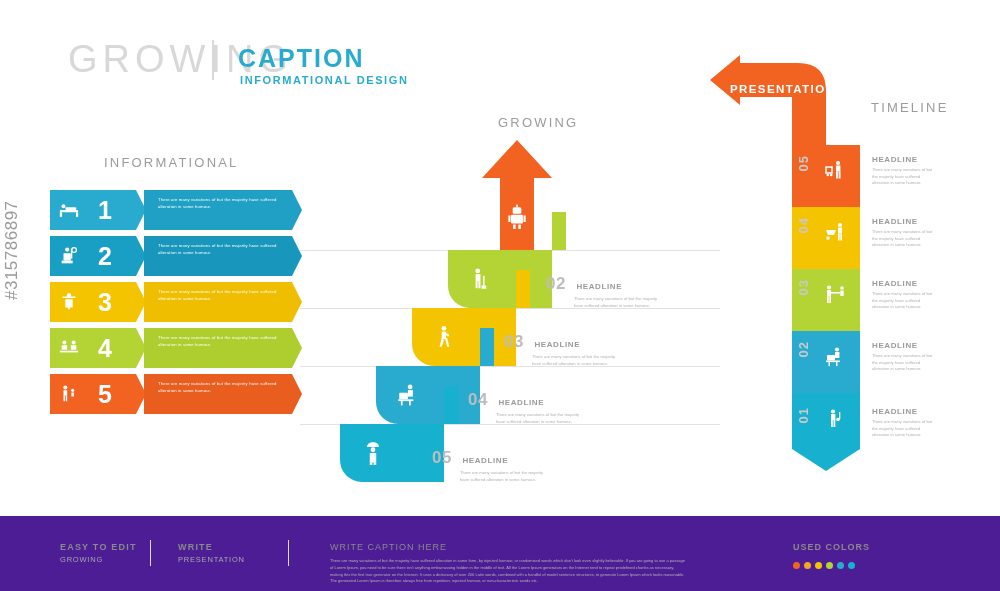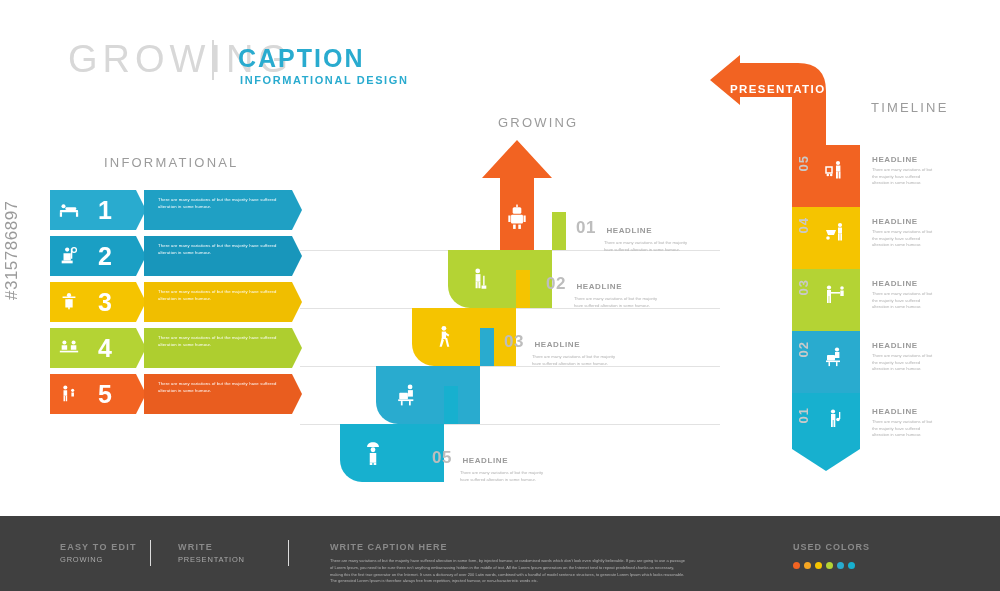--- a/index.html
+++ b/index.html
@@ -126,26 +126,26 @@
     position: absolute; font-size: 4.2px; color: #b0b0b0; line-height: 1.6; width: 62px;
   }
   .infog-label {
     position: absolute; left: 730px; top: 85px;
     font-size: 11.5px; font-weight: bold; color: #fff; letter-spacing: 1.4px;
   }
 
   
   .footer {
     position: absolute; left: 0; bottom: 0; width: 1000px; height: 75px;
-    background: #404040;
+    background: #4c1d95;
   }
   .f-title { font-size: 9px; font-weight: bold; color: #8a8a8a; letter-spacing: 1.2px; }
   .f-sub { font-size: 7.5px; color: #a9a9a9; letter-spacing: 0.8px; margin-top: 3px; }
   .f-div { position: absolute; width: 1px; height: 26px; background: #dcdcdc; top: 24px; }
-  .f-caption { position: absolute; left: 330px; top: 26px; font-size: 9px; font-weight: bold; color: #8a8a8a; letter-spacing: 1px; }
+  .f-caption { position: absolute; left: 330px; top: 26px; font-size: 9px; font-weight: normal; color: #8a8a8a; letter-spacing: 1px; }
   .f-body { position: absolute; left: 330px; top: 42px; width: 355px; font-size: 4px; line-height: 1.7; color: #b3b3b3; }
   .f-colors { position: absolute; left: 793px; top: 26px; font-size: 9px; font-weight: bold; color: #8a8a8a; letter-spacing: 1px; }
   .dots { position: absolute; left: 793px; top: 46px; display: flex; gap: 4px; }
   .dots span { width: 7px; height: 7px; border-radius: 50%; display: block; }
 </style>
 </head>
 <body>
 
 <div class="wm-left">#315786897</div>
 
@@ -267,25 +267,20 @@
           <rect x="4" y="10.6" width="2" height="6"></rect>
           <rect x="18" y="10.6" width="2" height="6"></rect>
           <rect x="8.4" y="19" width="2.4" height="4"></rect>
           <rect x="13.2" y="19" width="2.4" height="4"></rect>
         </svg>
     </div>
   </div>
 
   <div style="position:absolute;left:252px;top:72px;width:14px;height:38px;background:#b4d334;"></div>
 
-  <div class="mid-label" style="left:276px; top:78px;">
-    <span class="mid-num">01</span>
-    <span class="mid-head" style="margin-left:6px;">HEADLINE</span>
-    <div class="mid-desc" style="margin-left:28px;">There are many variations of but the majority have suffered alteration in some humour.</div>
-  </div>
 
   <div class="stair" style="left:148px; top:110px; width:104px; height:58px; background:#b4d334;
               border-radius:0 0 0 22px;">
     <div class="stair-inner" style="justify-content:flex-start; padding-left:20px;">
       <svg viewBox="0 0 24 24" fill="#fff">
           <circle cx="9" cy="4.5" r="2.2"></circle>
           <path d="M7 7.5h4.5v7H7z"></path>
           <path d="M7 14.5h1.9v6H7zM9.6 14.5h1.9v6H9.6z"></path>
           <path d="M14 9h1.3v9H14z"></path>
           <path d="M12.5 18h4.4v3h-4.4z"></path>
@@ -328,20 +323,25 @@
           <path d="M11 7.5h4.6v6H11z"></path>
           <rect x="3" y="10" width="8" height="6" rx="0.8"></rect>
           <rect x="2" y="16" width="14" height="1.6"></rect>
           <rect x="4.5" y="17.6" width="1.6" height="4"></rect>
           <rect x="12" y="17.6" width="1.6" height="4"></rect>
         </svg>
     </div>
   </div>
   <div style="position:absolute;left:144px;top:246px;width:14px;height:38px;background:#17b0cf;"></div>
 
+  <div class="mid-label" style="left:168px; top:250px;">
+    <span class="mid-num">04</span>
+    <span class="mid-head" style="margin-left:6px;">HEADLINE</span>
+    <div class="mid-desc" style="margin-left:28px;">There are many variations of but the majority have suffered alteration in some humour.</div>
+  </div>
 
   <div class="stair" style="left:40px; top:284px; width:104px; height:58px; background:#17b0cf;
               border-radius:0 0 0 22px;">
     <div class="stair-inner" style="justify-content:flex-start; padding-left:20px;">
       <svg viewBox="0 0 24 24" fill="#fff">
           <path d="M6.5 6.5c0-3 2.4-4.5 5.5-4.5s5.5 1.5 5.5 4.5z"></path>
           <circle cx="12" cy="9" r="2.2"></circle>
           <path d="M9 12h6v9H9z"></path>
           <path d="M9 21h2.4v2H9zM12.6 21H15v2h-2.4z"></path>
         </svg>

